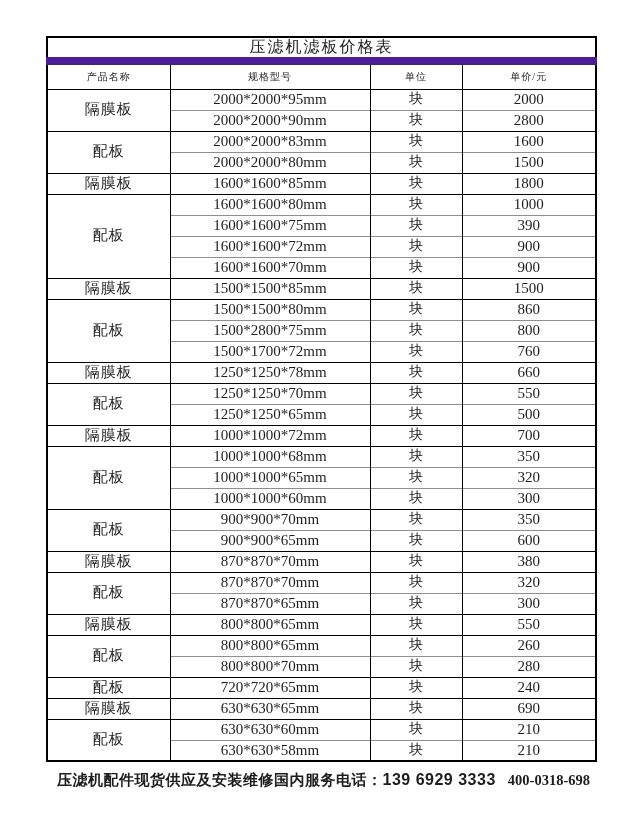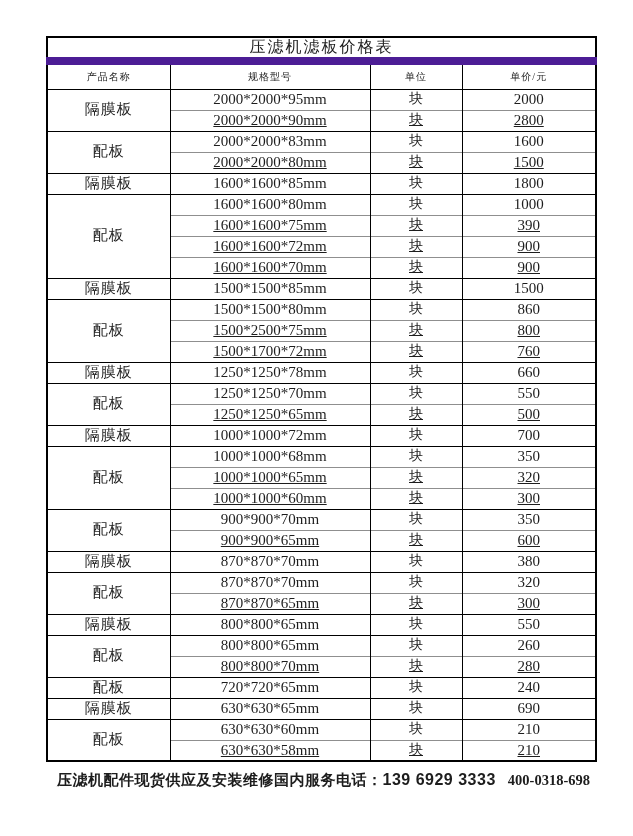--- a/index.html
+++ b/index.html
@@ -42,21 +42,21 @@
     height: 21px;
     border-left: 1.5px solid #000;
     border-right: 1.5px solid #000;
     font-size: 15px;
   }
   td.product { font-size: 15px; letter-spacing: 1px; }
   td.unit { font-size: 14px; }
   td.spec, td.price { font-size: 15px; }
 
   tr.group-start td { border-top: 1.5px solid #000; }
-  tr.group-inner td { border-top: 1px solid #8f8f8f; text-decoration: underline; }
+  tr.group-inner td { border-top: 1px solid #8f8f8f; }
 
   .footer {
     position: absolute;
     left: 0; top: 771px;
     width: 633px;
     text-align: center;
     white-space: nowrap;
     margin-left: 7px;
   }
   .footer-label {
@@ -155,21 +155,21 @@
           <td class="unit">块</td>
           <td class="price">1500</td>
         </tr>
         <tr class="group-start">
           <td rowspan="3" class="product">配板</td>
           <td class="spec">1500*1500*80mm</td>
           <td class="unit">块</td>
           <td class="price">860</td>
         </tr>
         <tr class="group-inner">
-          <td class="spec">1500*2500*75mm</td>
+          <td class="spec">1500*2800*75mm</td>
           <td class="unit">块</td>
           <td class="price">800</td>
         </tr>
         <tr class="group-inner">
           <td class="spec">1500*1700*72mm</td>
           <td class="unit">块</td>
           <td class="price">760</td>
         </tr>
         <tr class="group-start">
           <td rowspan="1" class="product">隔膜板</td>

